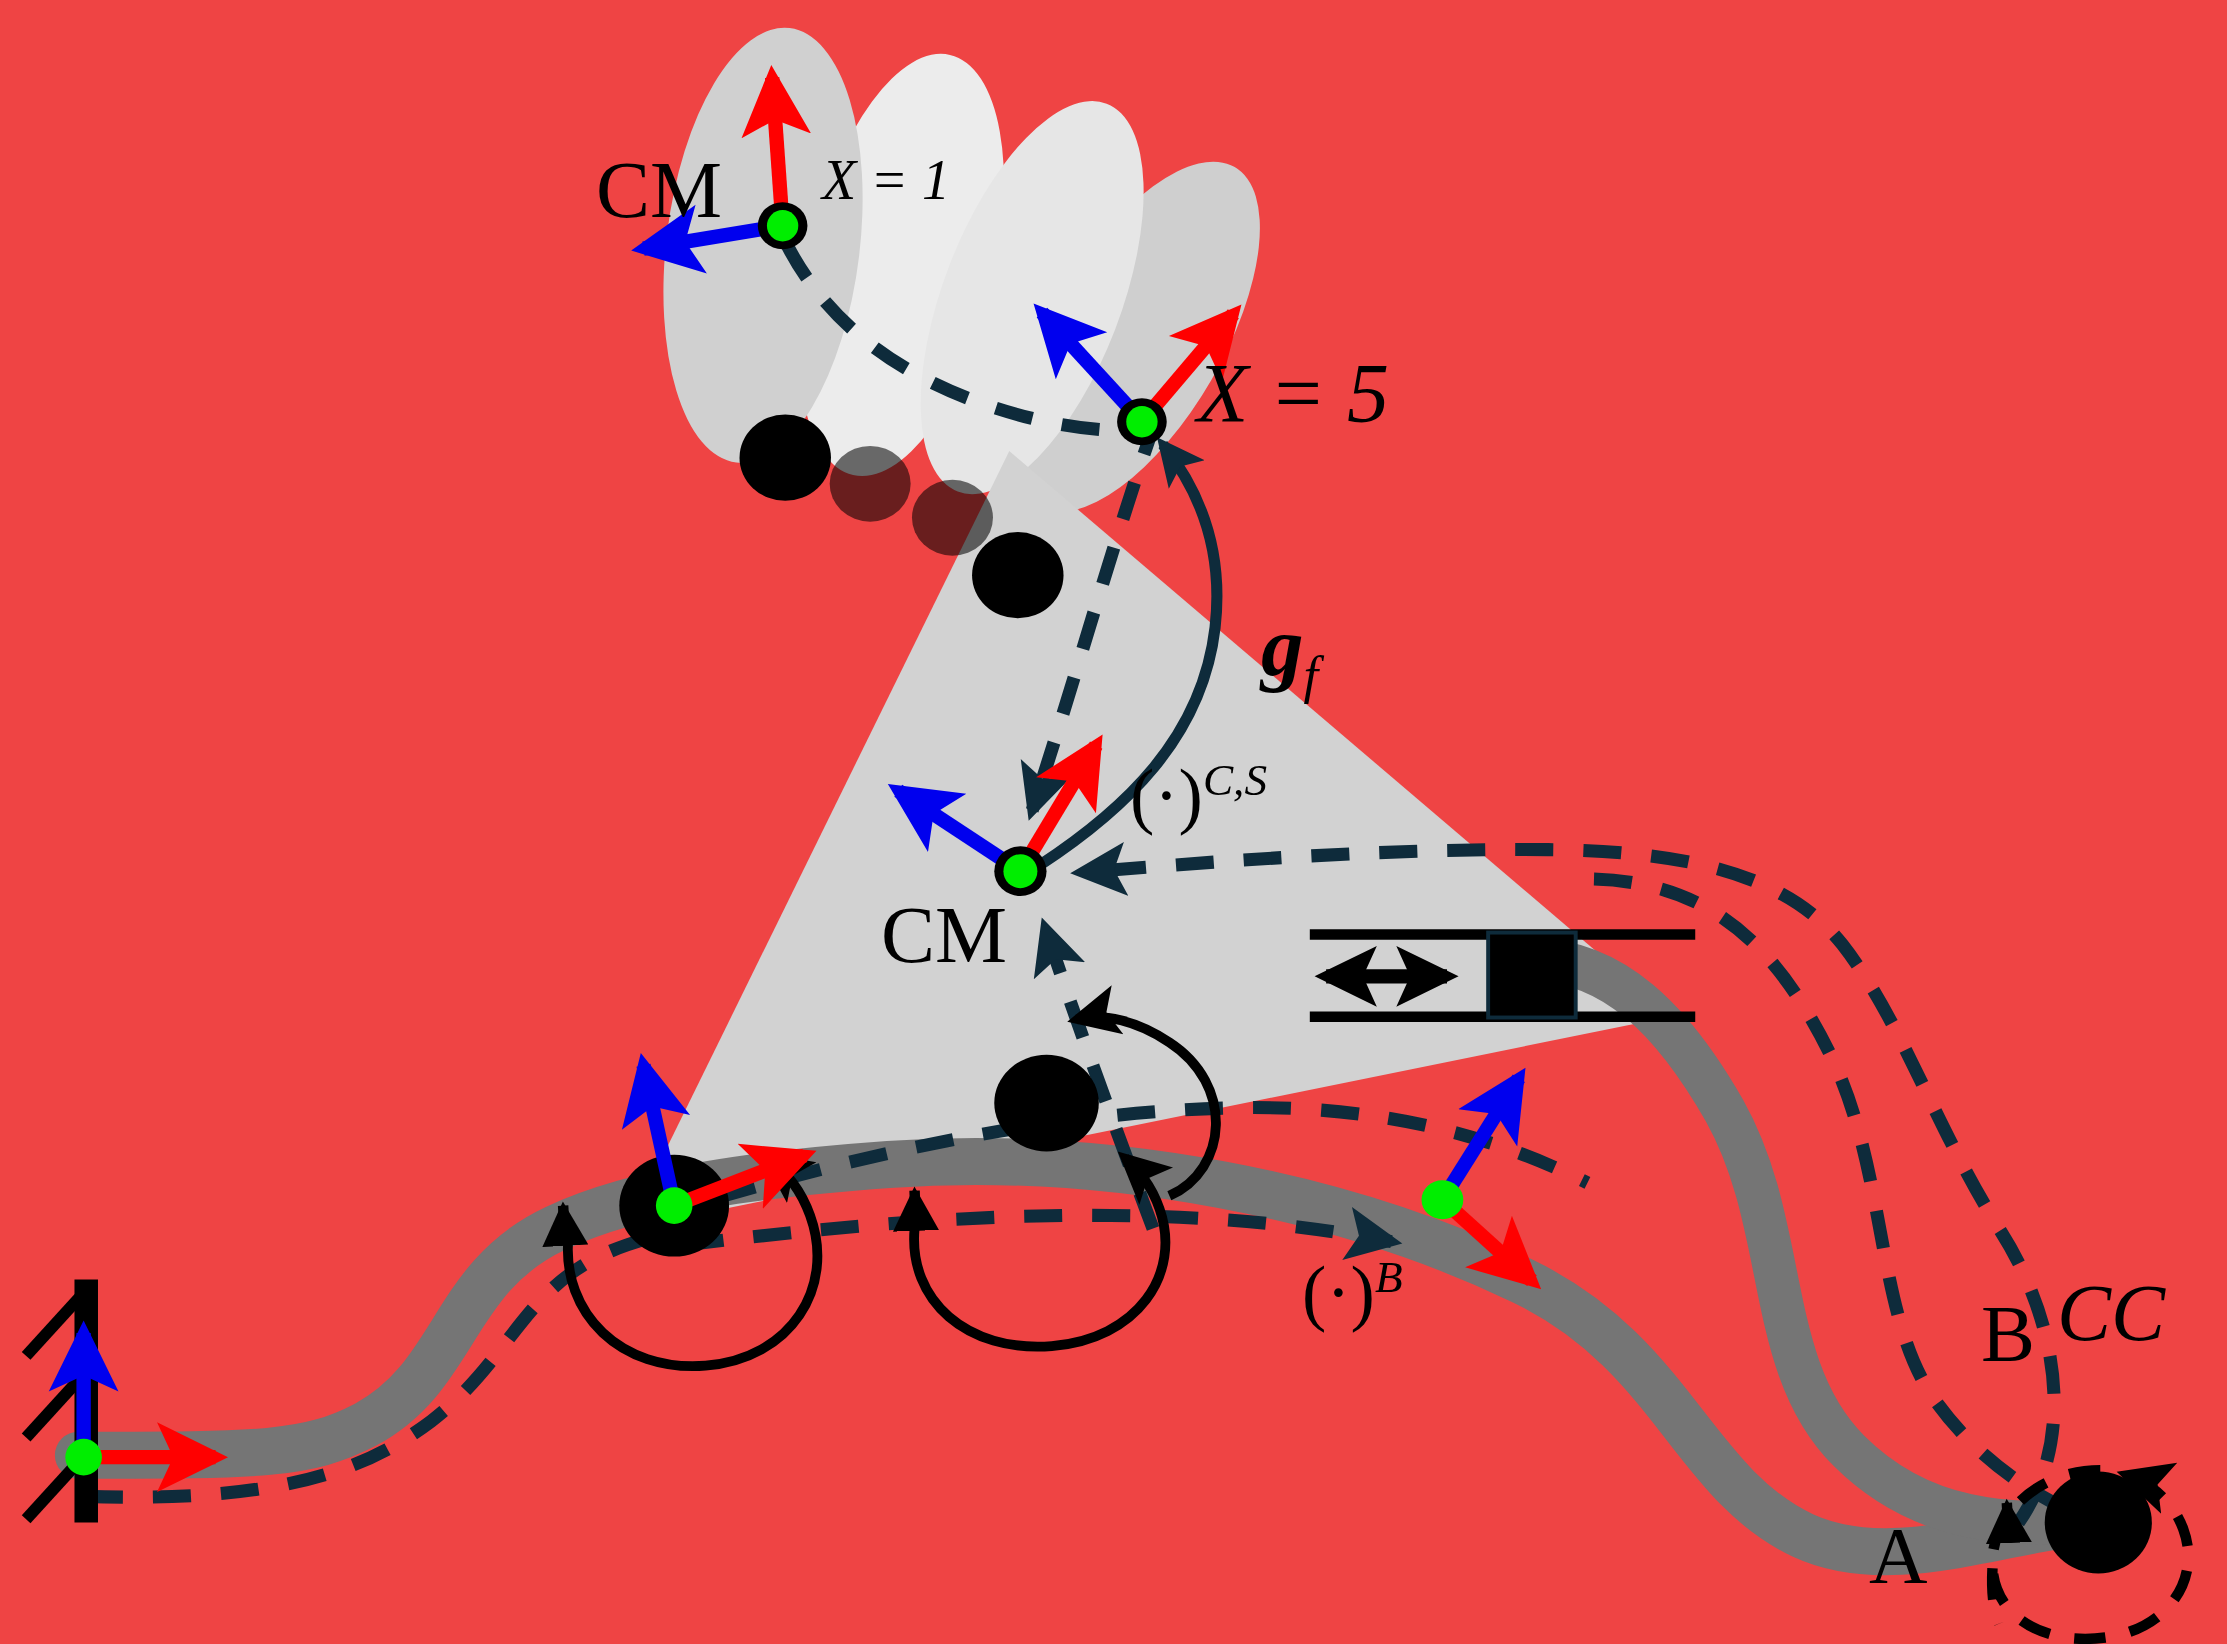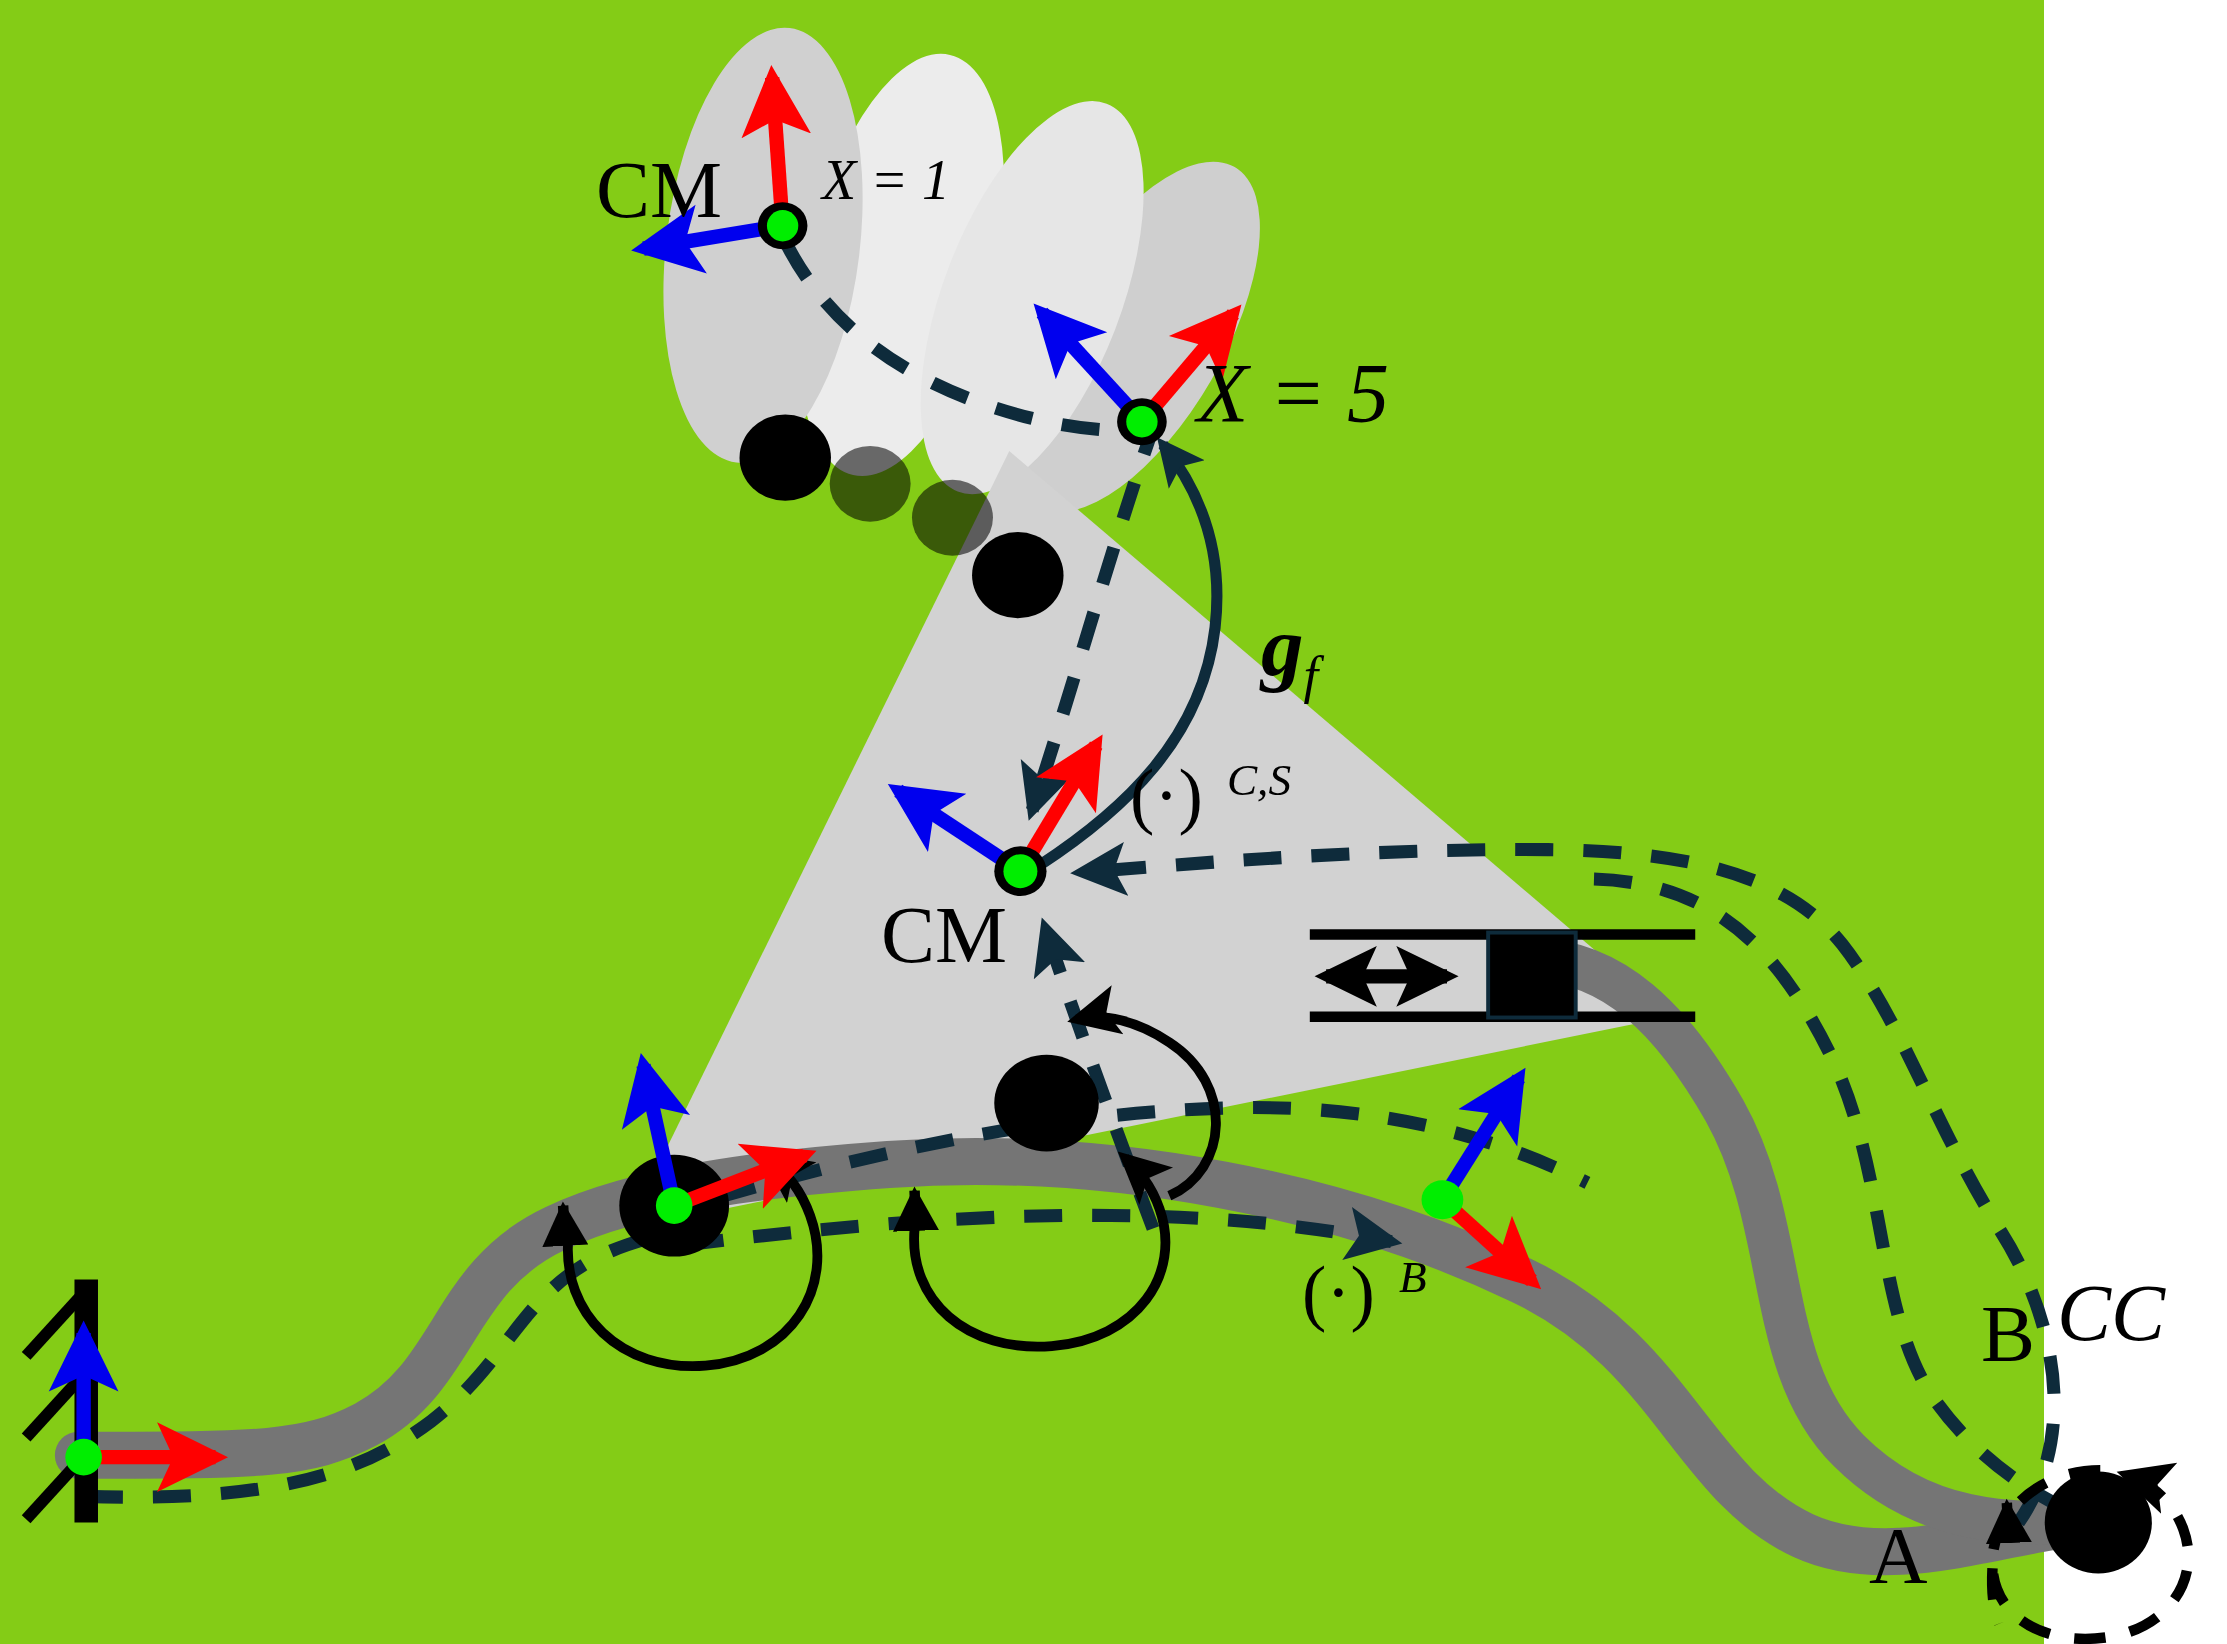--- a/index.html
+++ b/index.html
@@ -9,23 +9,23 @@
     background: #ffffff;
   }
   body {
     width: 2227px;
     height: 1645px;
     overflow: hidden;
     font-family: "Liberation Serif", "DejaVu Serif", serif;
   }
   #stage {
     position: relative;
-    width: 2044px;
+    width: 2227px;
     height: 1645px;
-    background: #84cc16;
+    background: #ef4444;
   }
   #diagram {
     position: absolute;
     left: 0;
     top: 0;
     width: 2227px;
     height: 1645px;
   }
   .lbl {
     position: absolute;
@@ -33,21 +33,20 @@
     white-space: nowrap;
     line-height: 1;
     font-family: "Liberation Serif", "DejaVu Serif", serif;
   }
   .lbl-roman { font-style: normal; }
   .lbl-italic { font-style: italic; }
   .sup {
     font-size: 0.62em;
     vertical-align: super;
     font-style: italic;
-    margin-left: 24px;
   }
   .sub {
     font-size: 0.62em;
     vertical-align: sub;
     font-style: italic;
   }
   .bolditalic { font-weight: bold; font-style: italic; }
 </style>
 </head>
 <body>

